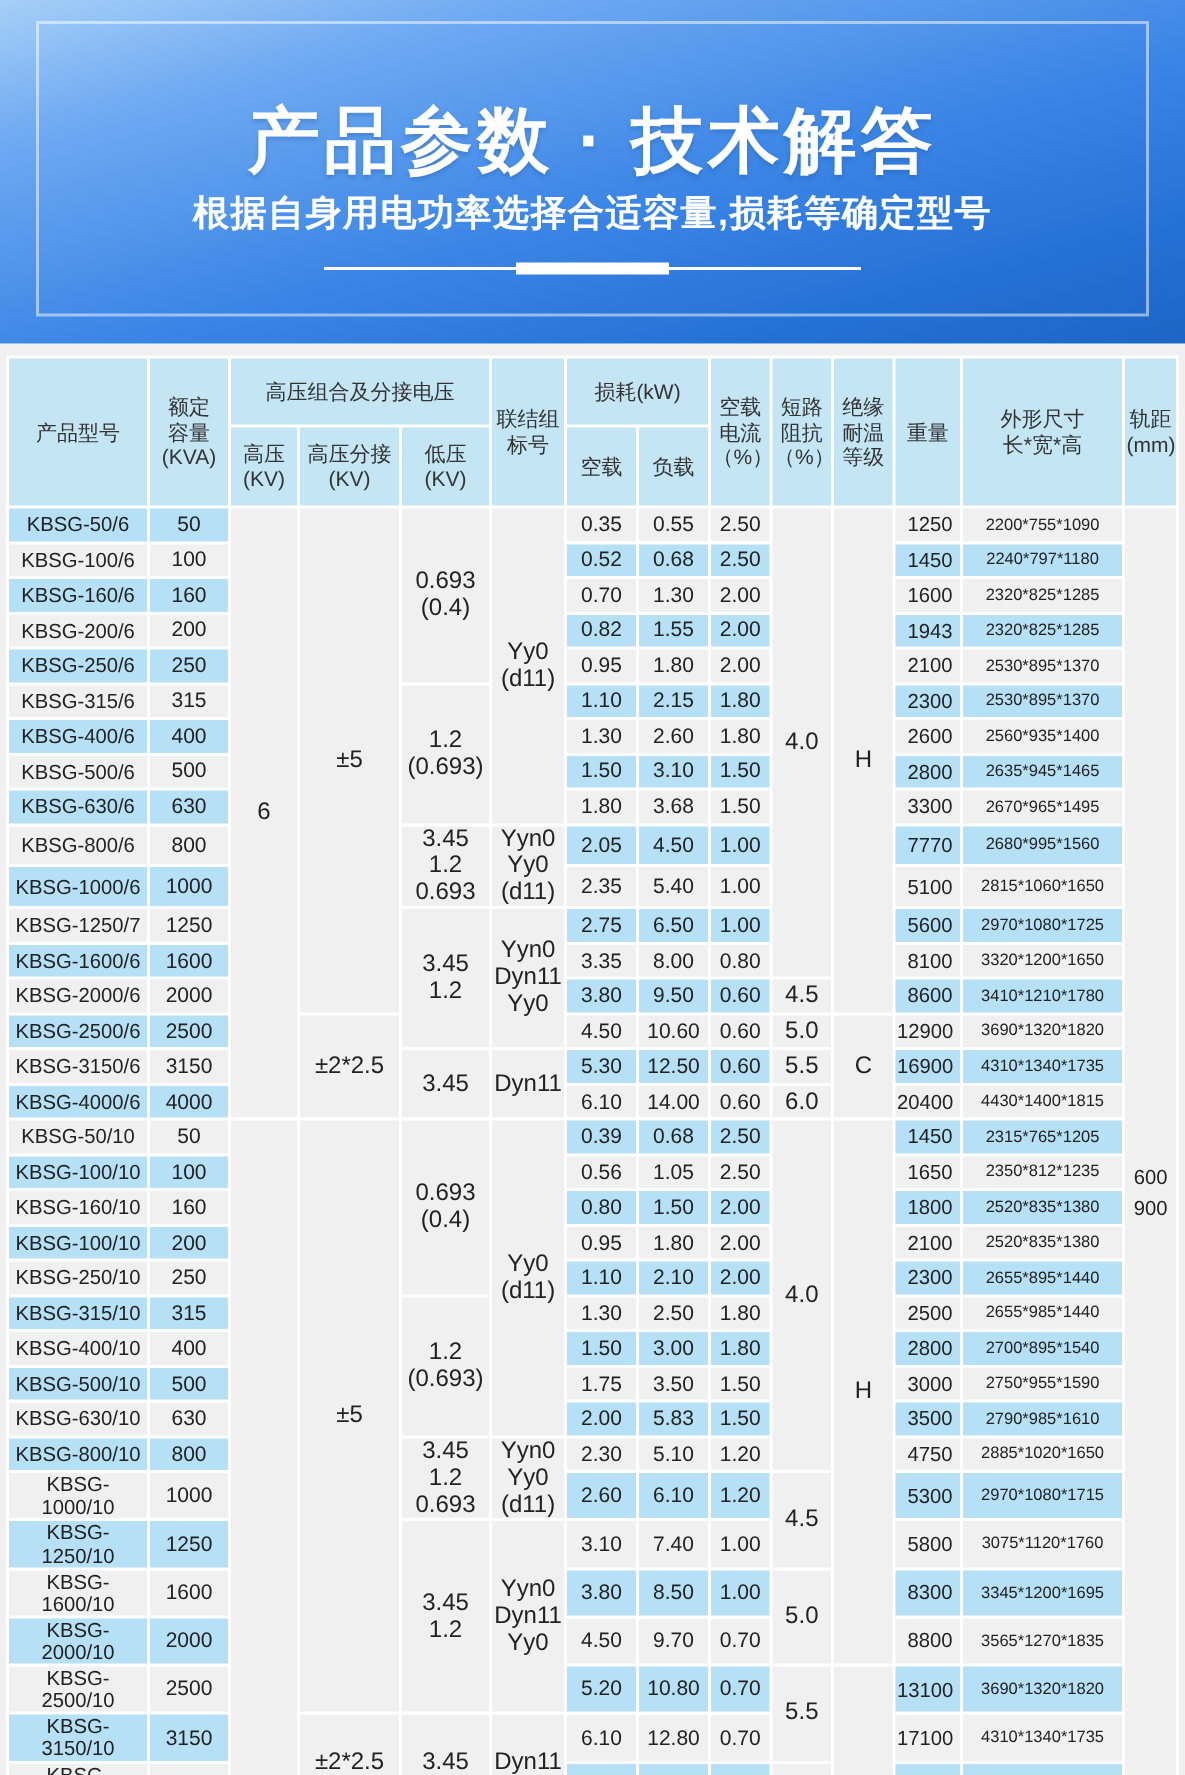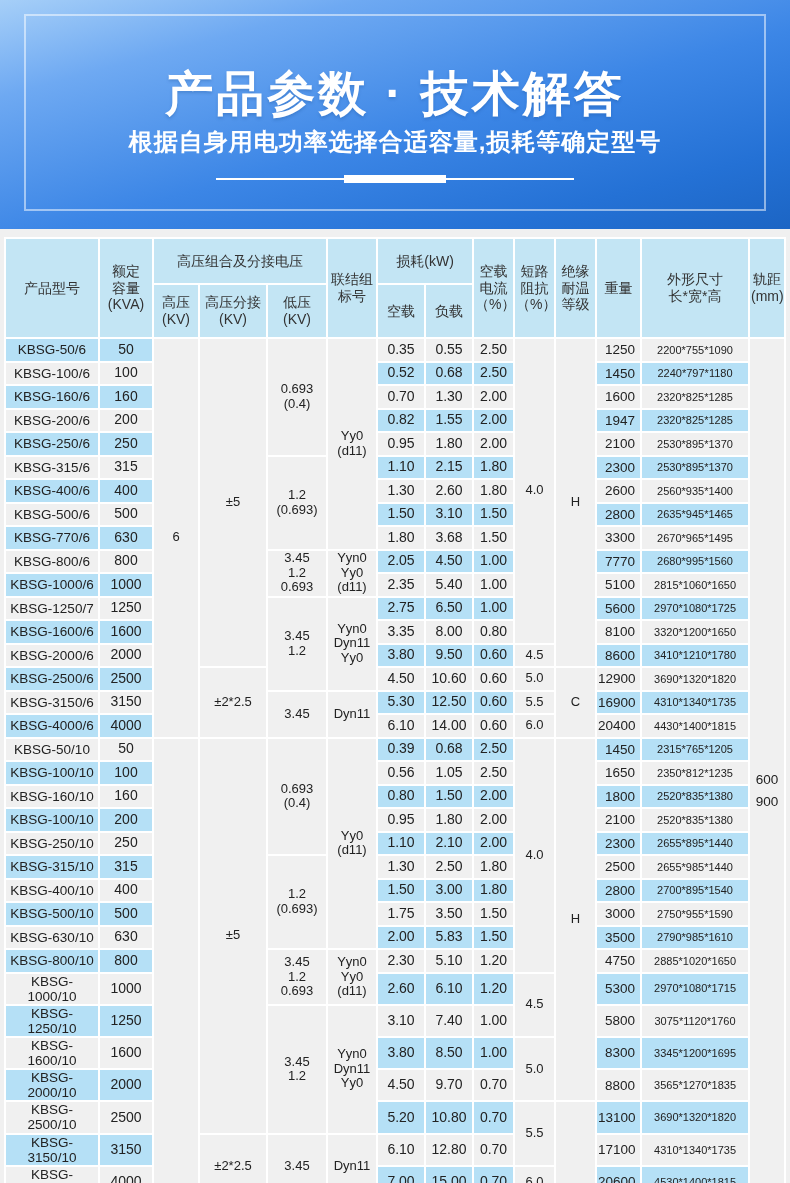--- a/index.html
+++ b/index.html
@@ -56,21 +56,21 @@
     font-size: 14px; color: #222222;
     text-align: center; vertical-align: middle;
     white-space: pre-line; line-height: 1.12;
     height: 21.5px; padding: 0 1px; overflow: hidden;
   }
   td.hl    { background: #b5e0f6; }
   td.plain { background: #f0f0f0; }
   td.c-model  { font-size: 13.5px; margin-top: 19px; }
   td.c-weight { text-align: right; padding-right: 5px; font-size: 13.5px; }
   td.c-dims   { font-size: 11px; }
-  td.c-merged { font-size: 13px; }
+  td.c-merged { font-size: 16px; }
   td.c-gauge  { padding-top: 46px; font-size: 13.5px; line-height: 1.6; vertical-align: middle; }
 </style>
 </head>
 <body>
 
 <div class="banner">
   <div class="banner-frame"></div>
   <div class="banner-title">产品参数 · 技术解答</div>
   <div class="banner-subtitle">根据自身用电功率选择合适容量,损耗等确定型号</div>
   <div class="divider">
@@ -170,21 +170,21 @@
           <td class="plain">2.00</td>
           <td class="plain c-weight">1600</td>
           <td class="plain c-dims">2320*825*1285</td>
         </tr>
         <tr>
           <td class="plain c-model">KBSG-200/6</td>
           <td class="plain">200</td>
           <td class="hl">0.82</td>
           <td class="hl">1.55</td>
           <td class="hl">2.00</td>
-          <td class="hl c-weight">1947</td>
+          <td class="hl c-weight">1943</td>
           <td class="hl c-dims">2320*825*1285</td>
         </tr>
         <tr>
           <td class="hl c-model">KBSG-250/6</td>
           <td class="hl">250</td>
           <td class="plain">0.95</td>
           <td class="plain">1.80</td>
           <td class="plain">2.00</td>
           <td class="plain c-weight">2100</td>
           <td class="plain c-dims">2530*895*1370</td>
@@ -212,21 +212,21 @@
         <tr>
           <td class="plain c-model">KBSG-500/6</td>
           <td class="plain">500</td>
           <td class="hl">1.50</td>
           <td class="hl">3.10</td>
           <td class="hl">1.50</td>
           <td class="hl c-weight">2800</td>
           <td class="hl c-dims">2635*945*1465</td>
         </tr>
         <tr>
-          <td class="hl c-model">KBSG-770/6</td>
+          <td class="hl c-model">KBSG-630/6</td>
           <td class="hl">630</td>
           <td class="plain">1.80</td>
           <td class="plain">3.68</td>
           <td class="plain">1.50</td>
           <td class="plain c-weight">3300</td>
           <td class="plain c-dims">2670*965*1495</td>
         </tr>
         <tr>
           <td class="plain c-model">KBSG-800/6</td>
           <td class="plain">800</td>

